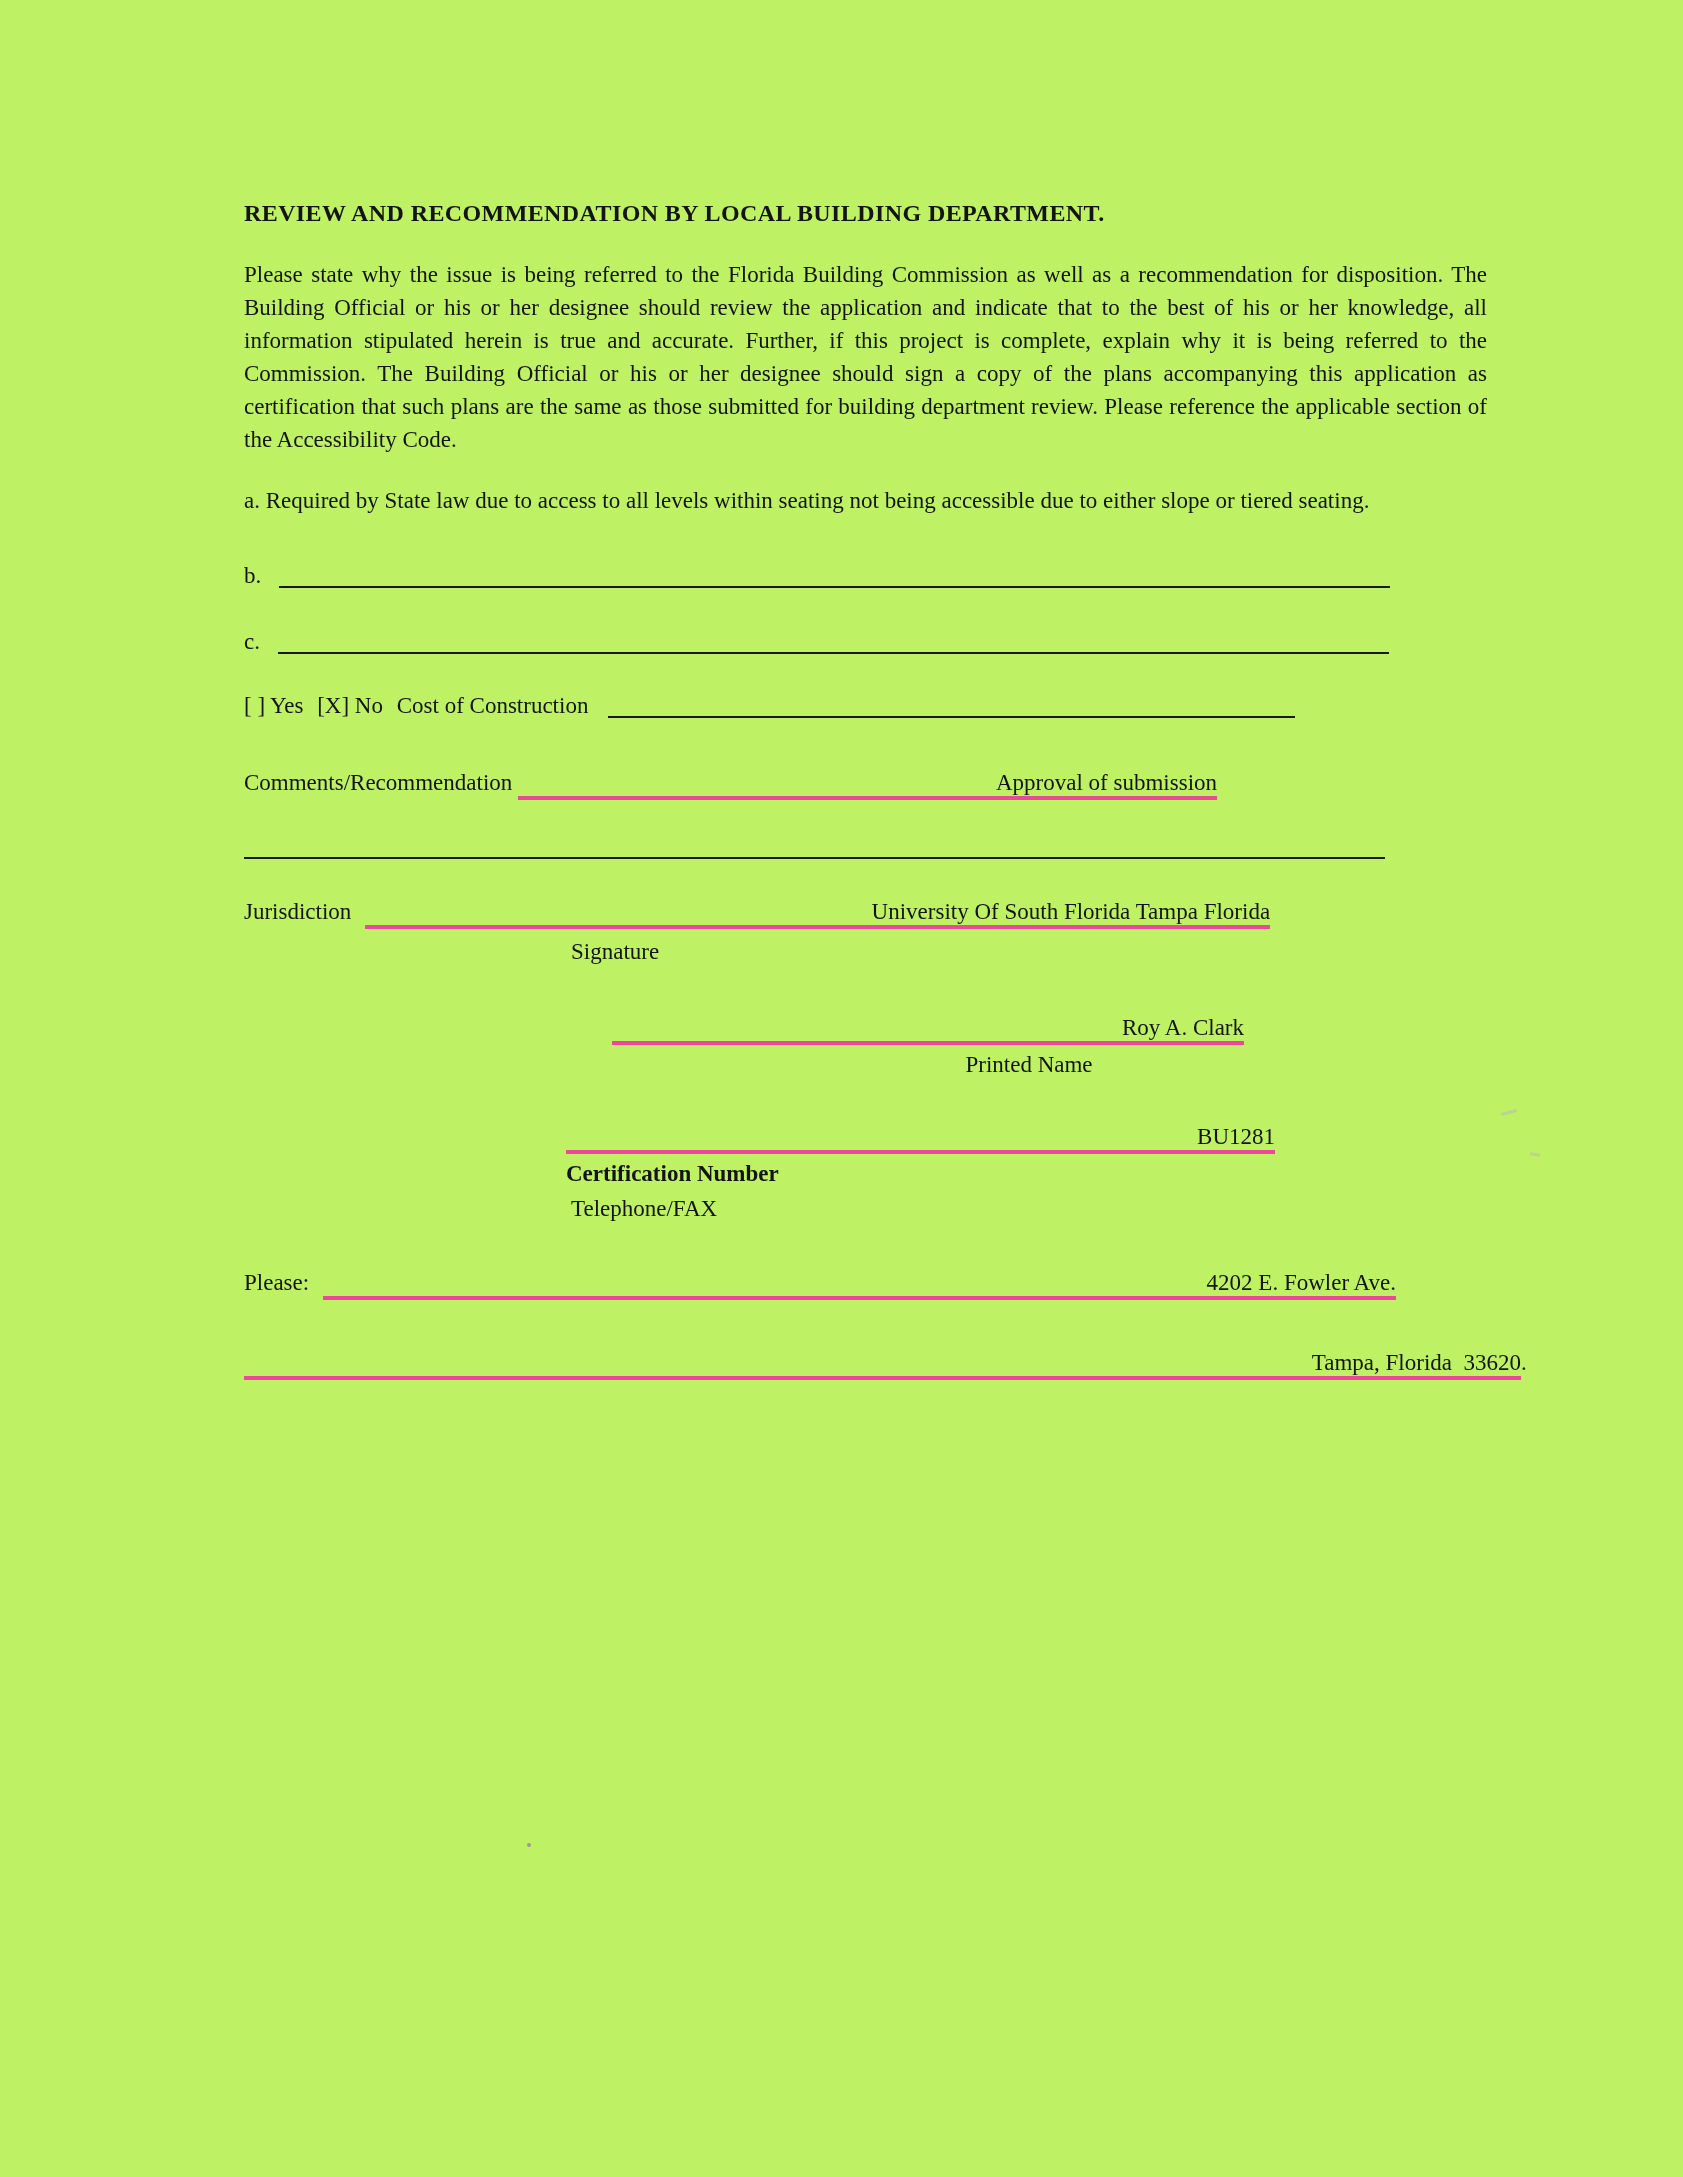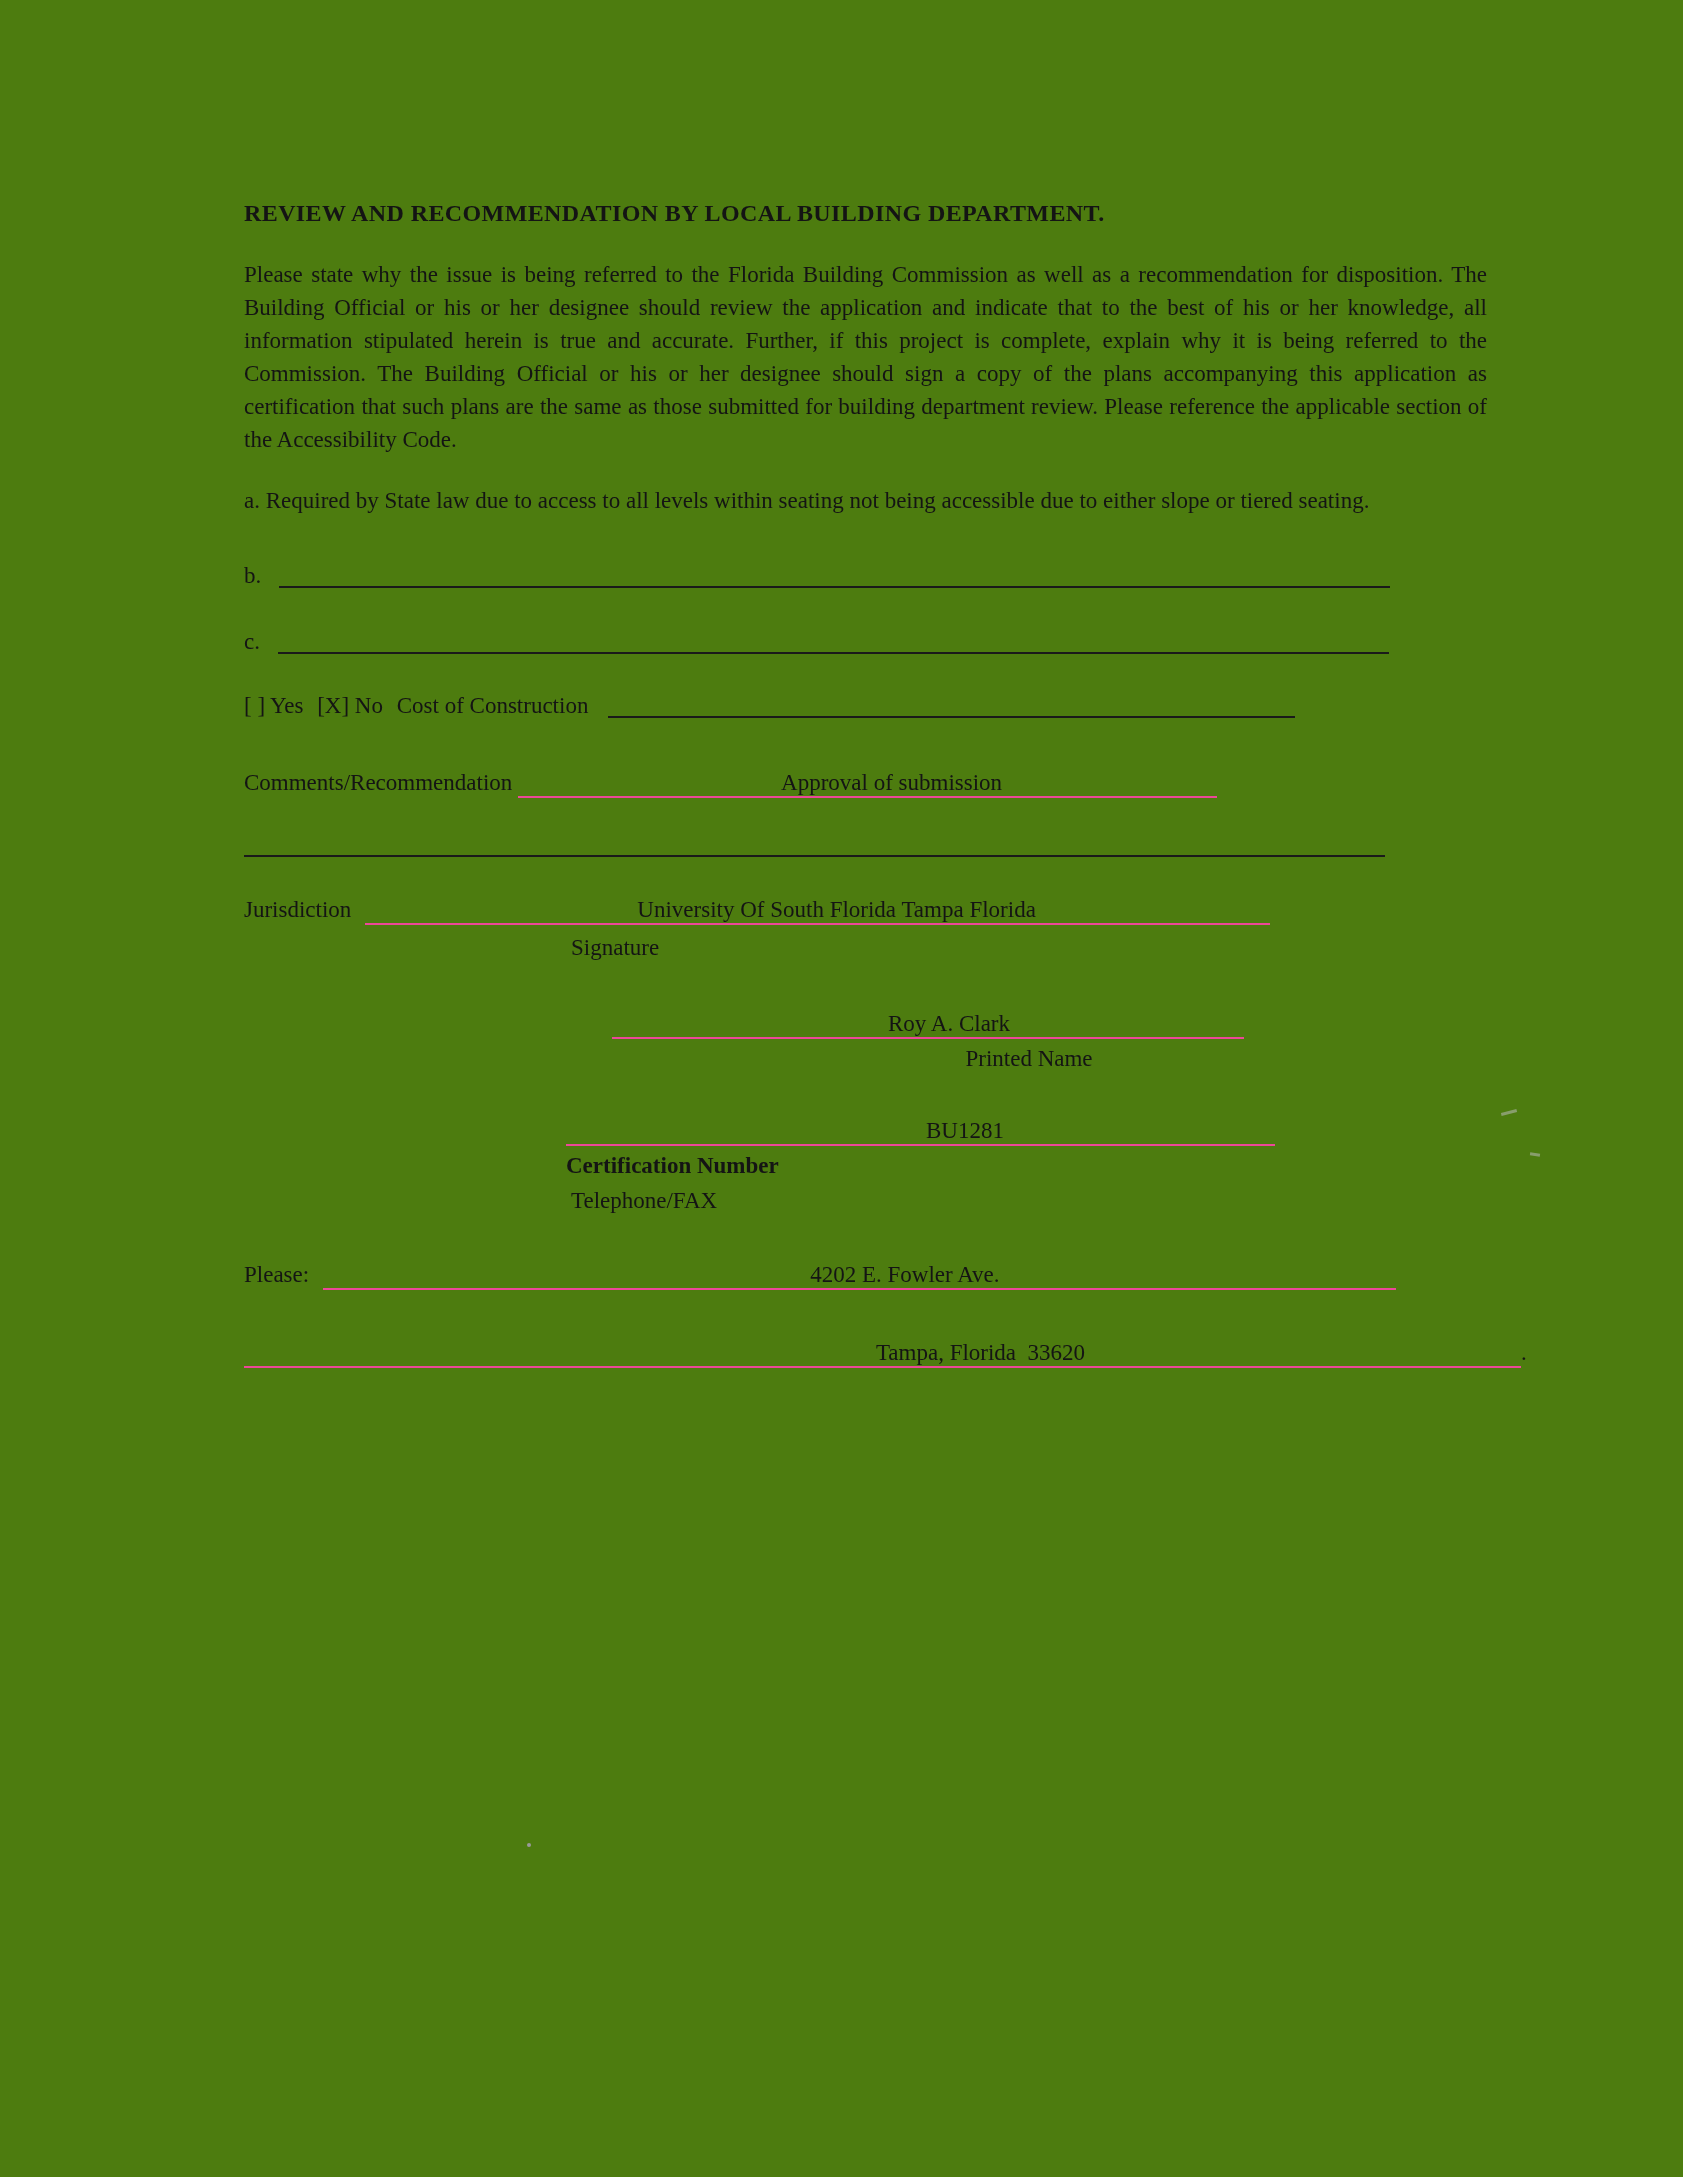--- a/index.html
+++ b/index.html
@@ -1,21 +1,21 @@
 <!DOCTYPE html>
 <html><head>
 <meta charset="utf-8">
 <style>
   html, body { margin: 0; padding: 0; background: #e8e8e8; }
   .page {
     position: relative;
     width: 1683px;
     height: 2177px;
     margin: 0 auto;
-    background: #4d7c0f;
+    background: #bef264;
     font-family: "Liberation Serif", serif;
     font-size: 23px;
     color: #141414;
     overflow: hidden;
   }
   .content {
     position: absolute;
     left: 244px;
     top: 196px;
     width: 1243px;
@@ -36,22 +36,22 @@
     line-height: 33px;
   }
   .row { margin-top: 40px; white-space: nowrap; }
   .ln {
     display: inline-block;
     border-bottom: 2px solid #1a1a1a;
   }
   .ln.empty { height: 6px; vertical-align: -5px; }
   .filled {
     display: inline-block;
-    border-bottom: 2px solid #ec4899;
-    text-align: center;
+    border-bottom: 4px solid #ec4899;
+    text-align: right;
     vertical-align: baseline;
   }
   .pre { white-space: pre; }
   .bold { font-weight: 400; }
   .divider {
     margin-top: 57px;
     width: 1141px;
     border-bottom: 2.5px solid #1a1a1a;
     height: 0;
   }

